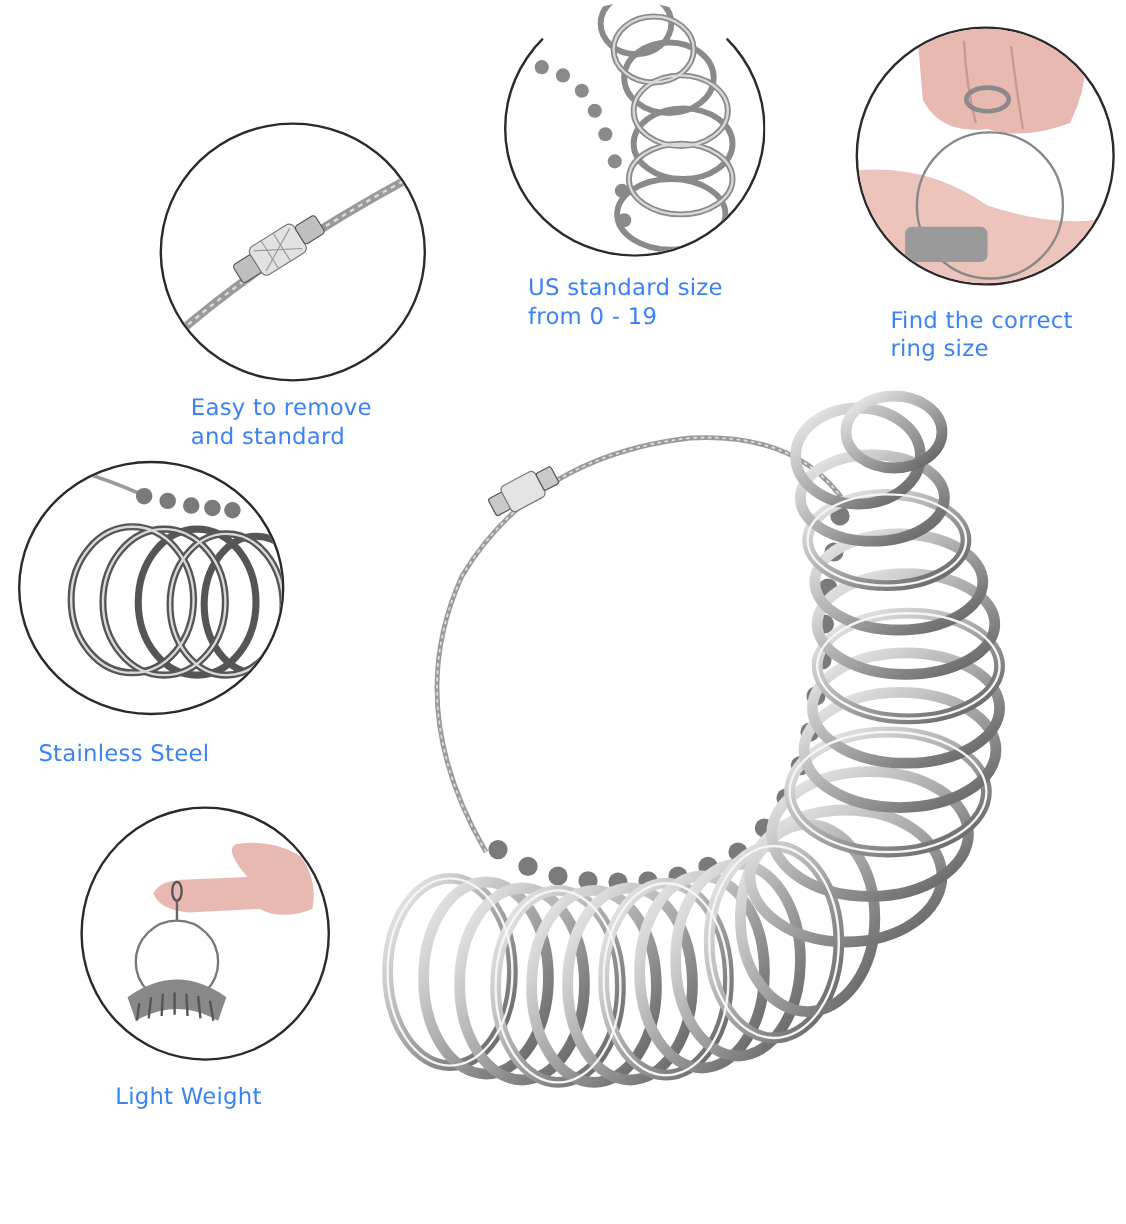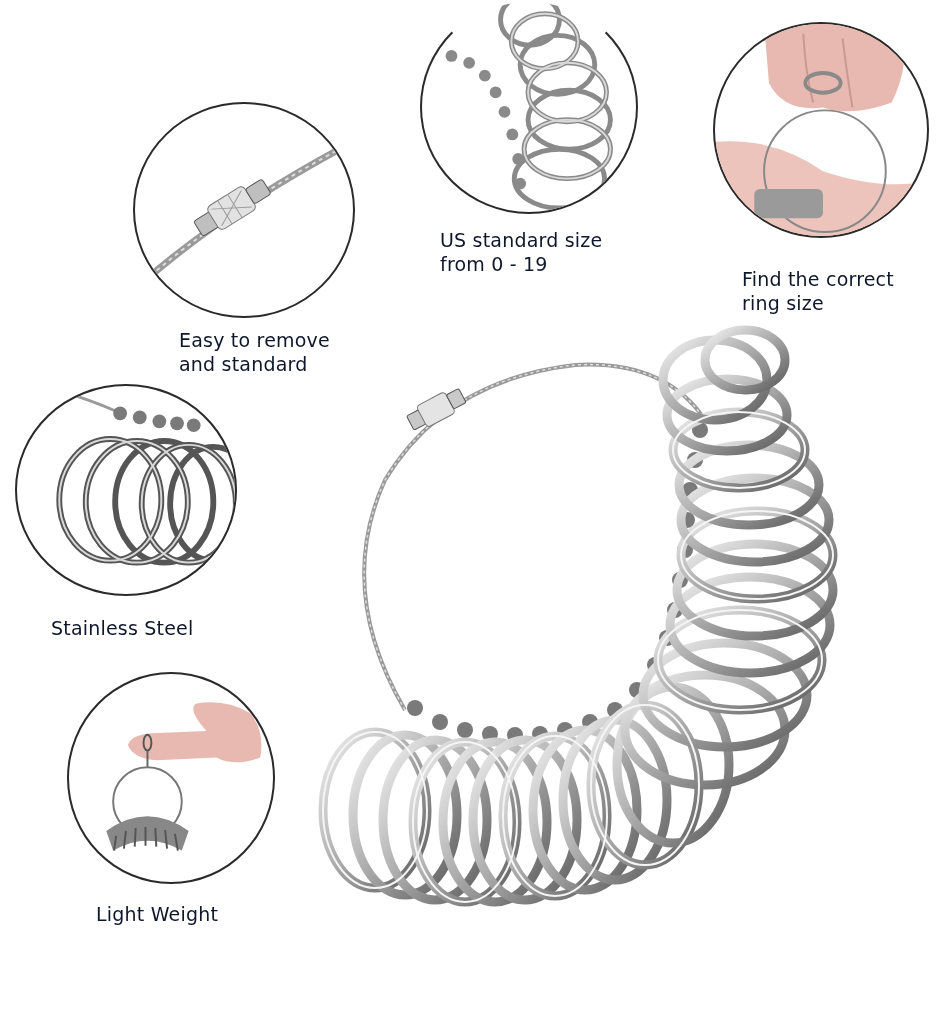--- a/index.html
+++ b/index.html
@@ -1,20 +1,20 @@
 <!DOCTYPE html>
 <html><head>
 <meta charset="utf-8">
 <style>
   html, body { margin:0; padding:0; }
   body { width:938px; height:1020px; background:#ffffff; position:relative; overflow:hidden;
          font-family:"DejaVu Sans", sans-serif; }
   .callout { position:absolute; border:2px solid #2a2a2a; border-radius:50%; background:#fff; overflow:hidden; box-sizing:border-box; }
   .callout svg { width:100%; height:100%; display:block; }
-  .label { position:absolute; color:#0f172a; font-size:19px; line-height:24px; letter-spacing:0.2px; }
+  .label { position:absolute; color:#3b82f6; font-size:19px; line-height:24px; letter-spacing:0.2px; }
   #main { position:absolute; left:315px; top:310px; width:580px; height:600px; }
   #main svg { width:100%; height:100%; }
 </style>
 </head>
 <body>
 
 <div class="callout" style="left:133px;top:102px;width:222px;height:216px;">
   <svg viewBox="0 0 222 216">
     <path d="M10 180 Q90 110 210 45" stroke="#9a9a9a" stroke-width="7" fill="none"></path>
     <path d="M10 180 Q90 110 210 45" stroke="#dcdcdc" stroke-width="2" stroke-dasharray="4 4" fill="none"></path>
@@ -24,21 +24,21 @@
       <g stroke="#9a9a9a" stroke-width="1">
         <line x1="-20" y1="-10" x2="16" y2="10"></line>
           <line x1="-20" y1="10" x2="16" y2="-10"></line>
         <line x1="-10" y1="-14" x2="-10" y2="14"></line>
           <line x1="2" y1="-14" x2="2" y2="14"></line>
       </g>
       <rect x="20" y="-9" width="20" height="18" rx="3" fill="#bfbfbf" stroke="#555"></rect>
     </g>
   </svg>
 </div>
-<div class="label" style="left:179px;top:328px;">
+<div class="label" style="left:159px;top:328px;">
   <div>Easy to remove</div>
   <div>and standard</div>
 </div>
 
 <div class="callout" style="left:420px;top:0px;width:218px;height:214px;border-top-color:transparent;">
   <svg viewBox="0 0 218 214">
     <g fill="none" stroke="#8a8a8a" stroke-width="5">
       <ellipse cx="110" cy="18" rx="30" ry="26"></ellipse>
       <ellipse cx="125" cy="40" rx="34" ry="28"></ellipse>
       <ellipse cx="138" cy="64" rx="38" ry="30"></ellipse>
@@ -74,21 +74,21 @@
     <path d="M50 0 L190 0 Q200 40 180 80 Q140 95 110 85 Q70 90 55 60 Z" fill="#e8b9b0"></path>
     <path d="M90 10 Q92 50 100 80 M130 15 Q135 55 140 85" stroke="#c99990" stroke-width="2" fill="none"></path>
     <path d="M0 120 Q60 115 110 150 Q170 170 216 160 L216 216 L0 216 Z" fill="#ecc4bb"></path>
     <ellipse cx="110" cy="60" rx="18" ry="10" fill="none" stroke="#8a8a8a" stroke-width="4"></ellipse>
     <circle cx="112" cy="150" r="62" fill="none" stroke="#888" stroke-width="2"></circle>
     <g fill="#9a9a9a">
         <rect x="40" y="168" width="70" height="30" rx="6"></rect>
       </g>
   </svg>
 </div>
-<div class="label" style="left:742px;top:267px;">
+<div class="label" style="left:742px;top:255px;">
   <div>Find the correct</div>
   <div>ring size</div>
 </div>
 
 <div class="callout" style="left:15px;top:384px;width:222px;height:212px;">
   <svg viewBox="0 0 222 212">
     <path d="M60 10 Q90 20 110 30" stroke="#9a9a9a" stroke-width="3" fill="none"></path>
     <g fill="#7a7a7a">
       <circle cx="105" cy="28" r="7"></circle>
         <circle cx="125" cy="32" r="7"></circle>
@@ -103,21 +103,21 @@
       <ellipse cx="122" cy="118" rx="52" ry="62"></ellipse>
       <ellipse cx="95" cy="116" rx="52" ry="62"></ellipse>
     </g>
     <g fill="none" stroke="#d9d9d9" stroke-width="2">
       <ellipse cx="175" cy="120" rx="48" ry="60"></ellipse>
       <ellipse cx="122" cy="118" rx="52" ry="62"></ellipse>
       <ellipse cx="95" cy="116" rx="52" ry="62"></ellipse>
     </g>
   </svg>
 </div>
-<div class="label" style="left:51px;top:616px;">
+<div class="label" style="left:32px;top:616px;">
   <div>Stainless Steel</div>
 </div>
 
 <div class="callout" style="left:67px;top:672px;width:208px;height:212px;">
   <svg viewBox="0 0 208 212">
     <path d="M60 72 Q65 60 90 60 L140 58 Q120 35 130 30 Q160 25 185 40 Q200 60 195 85 Q170 95 150 85 L90 88 Q65 86 60 72 Z" fill="#e8b9b0"></path>
     <ellipse cx="80" cy="70" rx="4" ry="8" fill="none" stroke="#555" stroke-width="2"></ellipse>
     <line x1="80" y1="78" x2="80" y2="95" stroke="#666" stroke-width="2"></line>
     <circle cx="80" cy="130" r="35" fill="none" stroke="#777" stroke-width="2"></circle>
     <path d="M38 160 Q80 130 122 160 L115 180 Q80 160 45 180 Z" fill="#888"></path>

